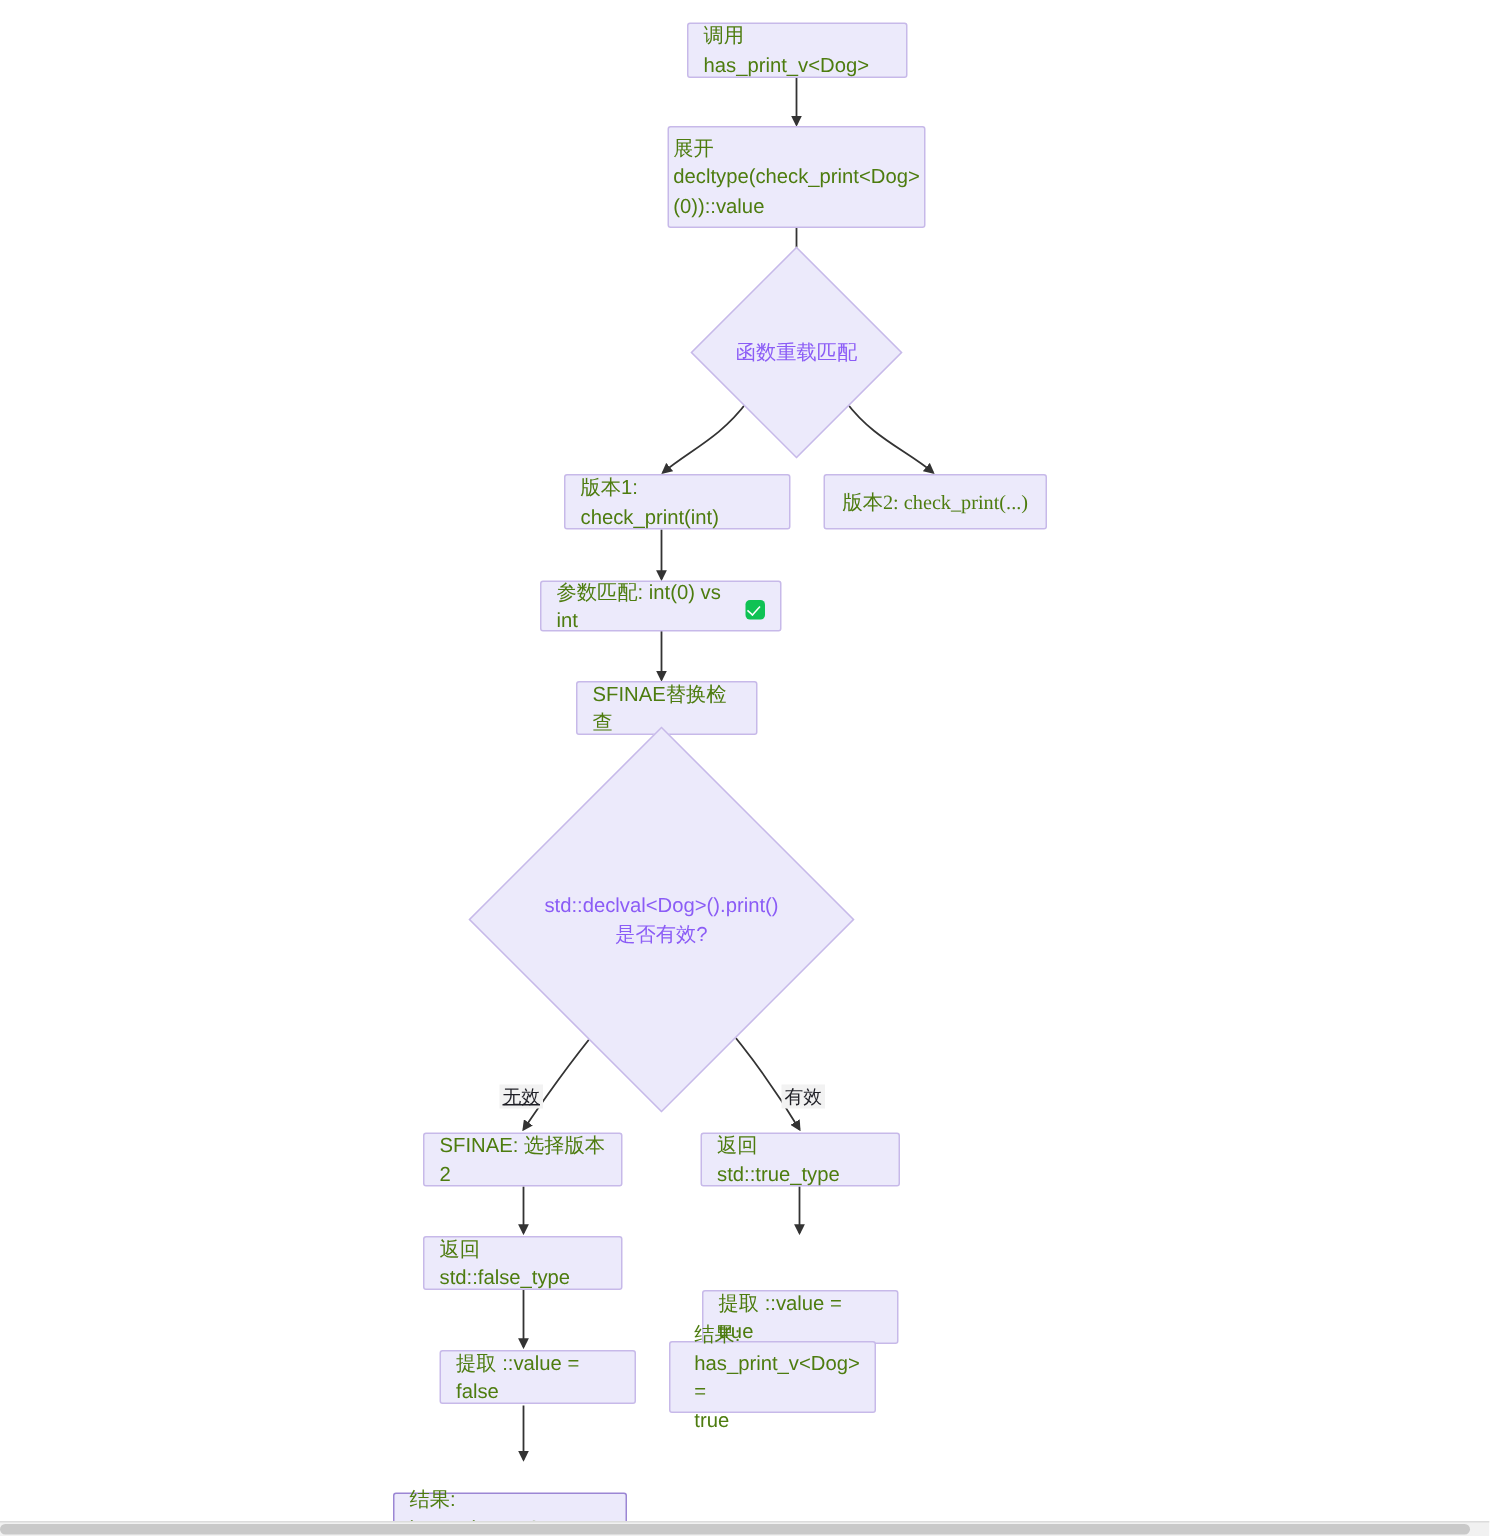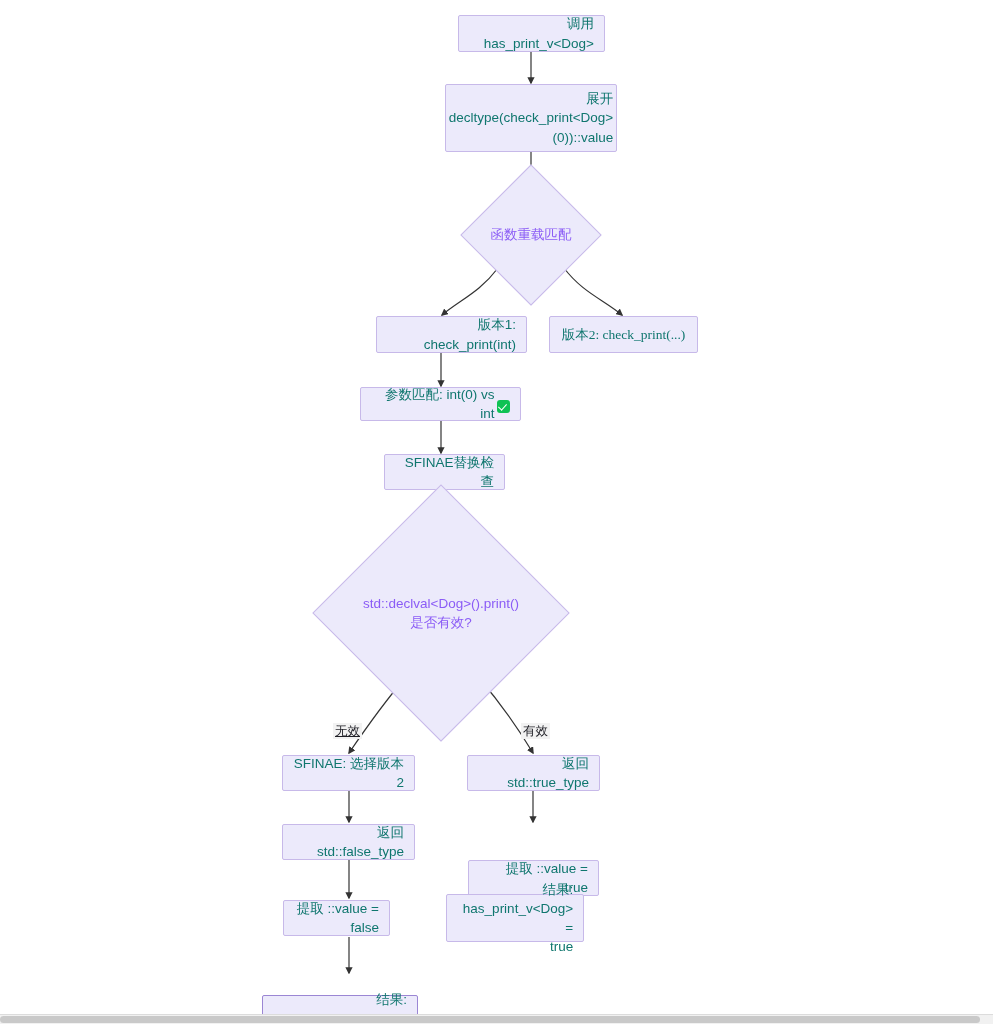--- a/index.html
+++ b/index.html
@@ -13,22 +13,22 @@
   #canvas{position:absolute;left:0;top:0;width:993px;height:1024px;}
   svg#edges{position:absolute;left:0;top:0;width:993px;height:1024px;pointer-events:none;}
 
   .node{
     position:absolute;
     box-sizing:border-box;
     background:#ECEAFB;
     border:1px solid #C7B9E9;
     border-radius:2px;
     display:flex;align-items:center;justify-content:center;
-    text-align:right;
-    color:#0f766e;
+    text-align:left;
+    color:#4d7c0f;
     font-size:13.5px;
     line-height:1.42;
     white-space:pre-line;
     padding:4px 10px;
   }
   .node.last{border-color:#9B86D4;}
 
   .diamond{
     position:absolute;
     display:flex;align-items:center;justify-content:center;
@@ -145,21 +145,21 @@
   </div>
 
   <div class="edge-label" style="left:333px;top:723px;text-decoration:underline;">无效</div>
 
   <div class="edge-label" style="left:521px;top:723px;">有效</div>
 
   <div class="node" style="left:282px;top:755px;width:133px;height:36px;">SFINAE: 选择版本2</div>
 
   <div class="node" style="left:282px;top:824px;width:133px;height:36px;">返回 std::false_type</div>
 
-  <div class="node" style="left:283px;top:900px;width:107px;height:36px;">提取 ::value = false</div>
+  <div class="node" style="left:293px;top:900px;width:131px;height:36px;">提取 ::value = false</div>
 
   <div class="node last" style="left:262px;top:975px;width:156px;height:48px;margin-top:20px;">结果: has_print_v&lt;Cat&gt; =
 false</div>
 
   <div class="node" style="left:467px;top:755px;width:133px;height:36px;">返回 std::true_type</div>
 
   <div class="node" style="left:468px;top:824px;width:131px;height:36px;margin-top:36px;">提取 ::value = true</div>
 
   <div class="node" style="left:446px;top:894px;width:138px;height:48px;padding-left:16px;">结果: has_print_v&lt;Dog&gt; =
 true</div>

